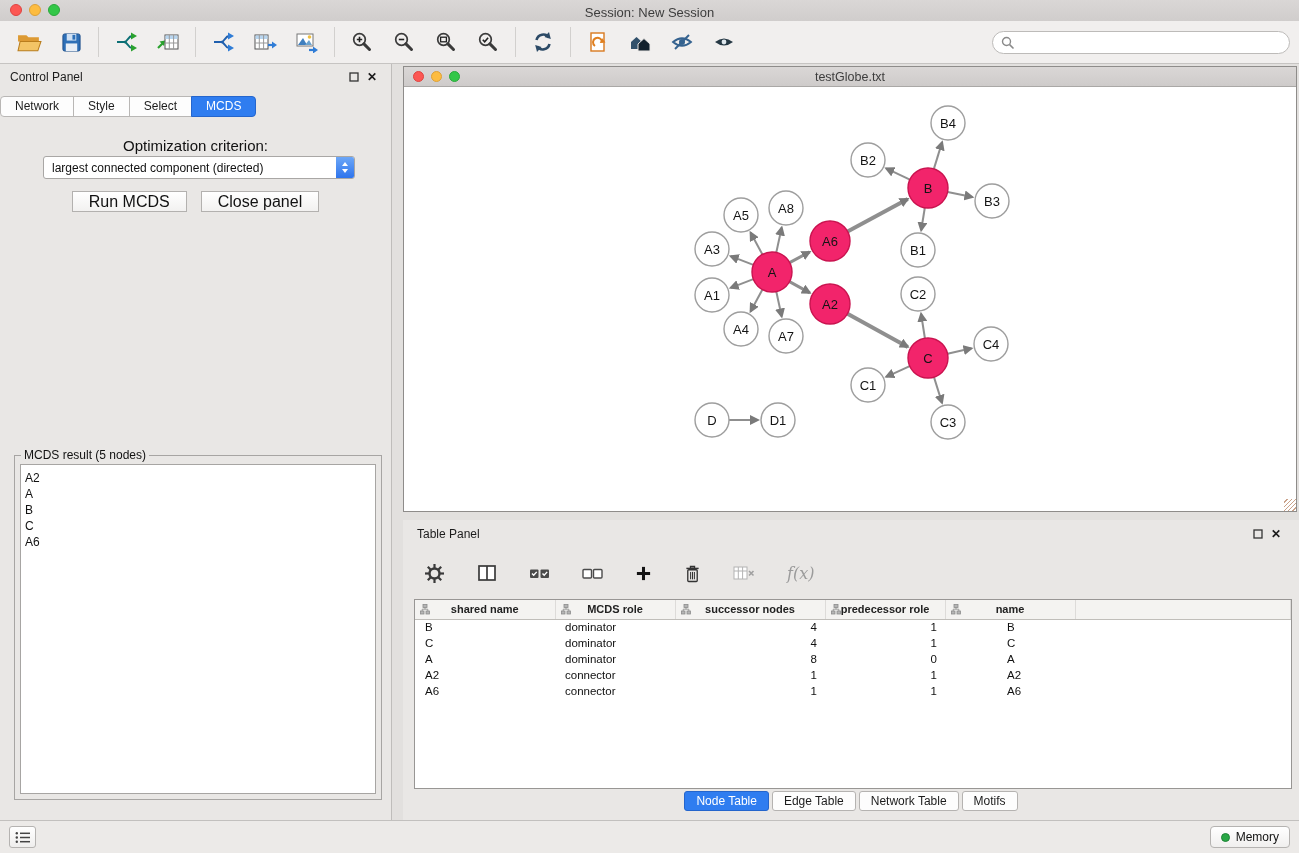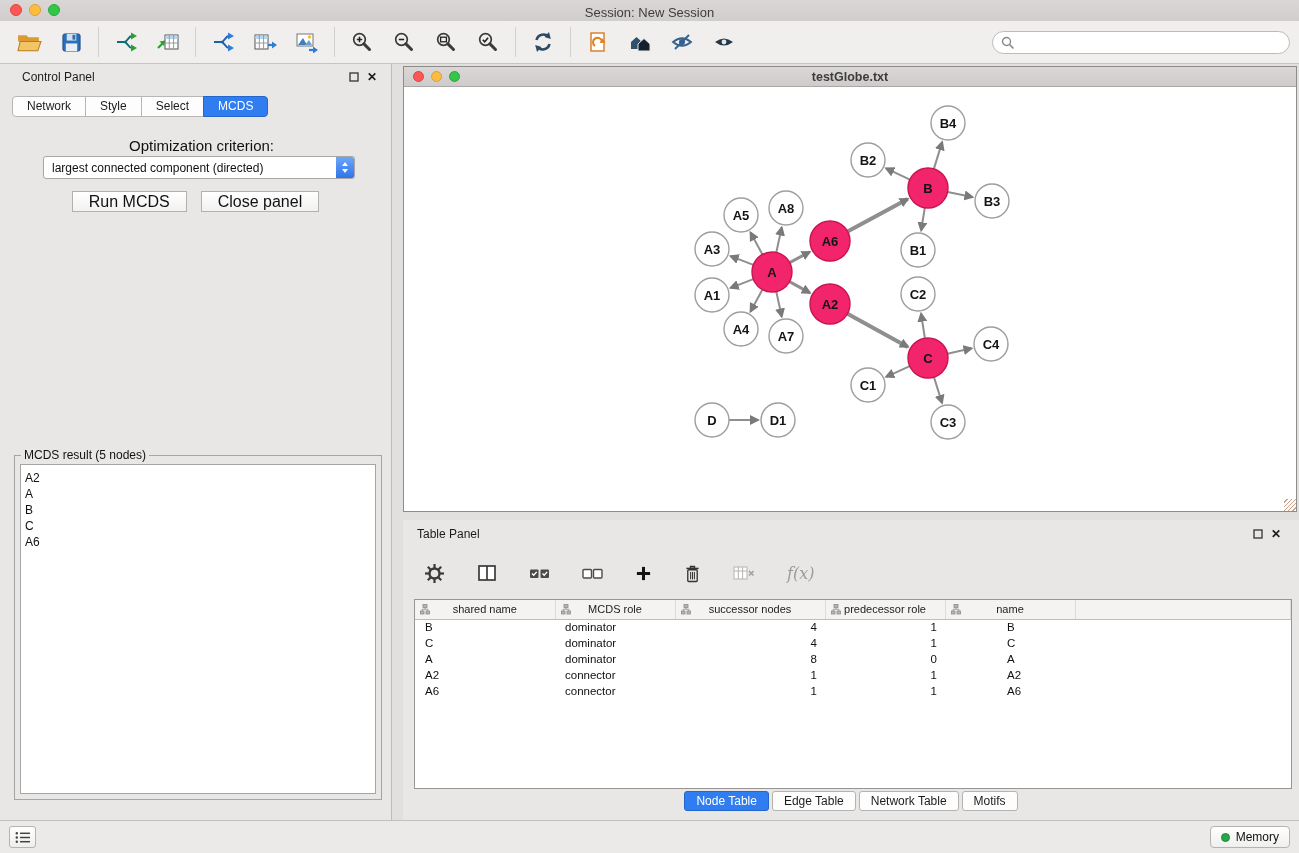--- a/index.html
+++ b/index.html
@@ -21,21 +21,21 @@
     border-bottom:1px solid #c6c4c2; display:flex; align-items:center; padding-left:8px; }
   .tbtn { width:42px; height:36px; display:flex; align-items:center; justify-content:center; }
   .tsep { width:1px; height:30px; background:#d2d0ce; margin:0 6px; }
   .search-box { position:absolute; right:9px; top:10px; width:298px; height:23px;
     border:1px solid #bdbbb9; border-radius:12px; background:#fff;
     display:flex; align-items:center; padding:0 8px; gap:6px; }
   .search-box input { border:none; outline:none; flex:1; font-size:12px; background:transparent; }
 
   
   .control-panel { position:absolute; left:0; top:64px; width:392px; bottom:33px;
-    background:#e9e7e5; border-right:1px solid #bfbdbb;padding-left:12px; }
+    background:#e9e7e5; border-right:1px solid #bfbdbb; }
   .panel-header { height:26px; display:flex; align-items:center; padding:0 10px; font-size:12px; color:#1c1c1c; }
   .panel-header .spacer { flex:1; }
   .float-btn, .close-btn { width:18px; display:flex; justify-content:center; align-items:center; }
   .close-btn { font-weight:bold; font-size:12px; color:#1a1a1a; }
   .seg-tabs { display:flex; justify-content:flex-start; margin-top:6px; }
   .seg { height:21px; line-height:19px; padding:0 14px; background:#fdfdfd; border:1px solid #b9b7b5;
     font-size:12px; margin-left:-1px; color:#1c1c1c; }
   .seg:first-child { border-radius:4px 0 0 4px; margin-left:0; }
   .seg:last-child { border-radius:0 4px 4px 0; }
   .seg.active { background:#2f7df0; border-color:#2566cd; color:#fff; }
@@ -51,21 +51,21 @@
   .btn { height:21px; line-height:19px; padding:0 16px; background:linear-gradient(#fff,#f2f1f0);
     border:1px solid #b3b1af; border-radius:0; font-size:16px; color:#111; }
   .groupbox { position:absolute; left:14px; right:9px; top:391px; bottom:20px; border:1px solid #a7a5a3; }
   .legend { position:absolute; top:-8px; left:6px; background:#e9e7e5; padding:0 3px; font-size:12px; color:#111; }
   .result-list { position:absolute; left:5px; right:5px; top:8px; bottom:5px; background:#fff;
     border:1px solid #a7a5a3; font-size:12px; color:#111; padding:5px 4px; overflow:hidden; }
   .result-item { height:16px; line-height:16px; }
 
   
   .network-window { position:absolute; left:403px; top:66px; width:894px; height:446px;
-    background:#fff; border:1px solid #8e8c8a;font-weight:bold; }
+    background:#fff; border:1px solid #8e8c8a; }
   .net-titlebar { position:relative; height:20px; background:linear-gradient(#dad7d6,#cecbca);
     border-bottom:1px solid #aaa8a6; display:flex; align-items:center; justify-content:center;
     font-size:12.5px; color:#3d3d3d; }
   .net-lights { position:absolute; left:9px; top:4px; display:flex; gap:7px; }
   .net-lights .light { width:11px; height:11px; }
   .net-canvas { position:absolute; left:0; top:21px; width:892px; height:423px; background:#fff; }
   .grip { position:absolute; right:0; bottom:0; width:12px; height:12px;
     background:repeating-linear-gradient(135deg, transparent 0 2px, #caa28a 2px 3px); }
 
   
@@ -73,21 +73,21 @@
   .tp-toolbar { position:absolute; top:38px; left:21px; height:30px; display:flex; align-items:center; gap:32px; }
   .ttbtn { display:flex; align-items:center; justify-content:center; }
   .fx { font-family:"DejaVu Serif", serif; font-style:italic; font-size:16px; color:#9b9b9b; }
   .tp-table-wrap { position:absolute; left:11px; right:7px; top:79px; height:190px;
     background:#fff; border:1px solid #989694; overflow:hidden; }
   table.node-table { width:100%; border-collapse:collapse; table-layout:fixed; }
   table.node-table col.c0 { width:140px; } table.node-table col.c1 { width:120px; }
   table.node-table col.c2 { width:150px; } table.node-table col.c3 { width:120px; }
   table.node-table col.c4 { width:130px; }
   table.node-table th { height:19px; background:#f4f3f1; border-right:1px solid #dddbd9;
-    border-bottom:1px solid #c0beba; font-size:11px; font-weight:normal; color:#222; position:relative; }
+    border-bottom:1px solid #c0beba; font-size:11px; font-weight:bold; color:#222; position:relative; }
   table.node-table th .sorticon { position:absolute; left:5px; top:4px; }
   table.node-table td { height:16px; font-size:11.5px; color:#111; white-space:nowrap; overflow:hidden; }
   table.node-table td:nth-child(1) { padding-left:10px; }
   table.node-table td:nth-child(2) { padding-left:10px; }
   table.node-table td:nth-child(3) { text-align:right; padding-right:8px; }
   table.node-table td:nth-child(4) { text-align:right; padding-right:8px; }
   table.node-table td:nth-child(5) { padding-left:62px; }
   .tp-tabs { position:absolute; bottom:9px; left:0; right:0; display:flex; justify-content:center; gap:3px; }
   .ttab { height:20px; line-height:18px; padding:0 11px; background:#fdfdfd; border:1px solid #b5b3b1;
     border-radius:3px; font-size:12px; color:#1c1c1c; }

